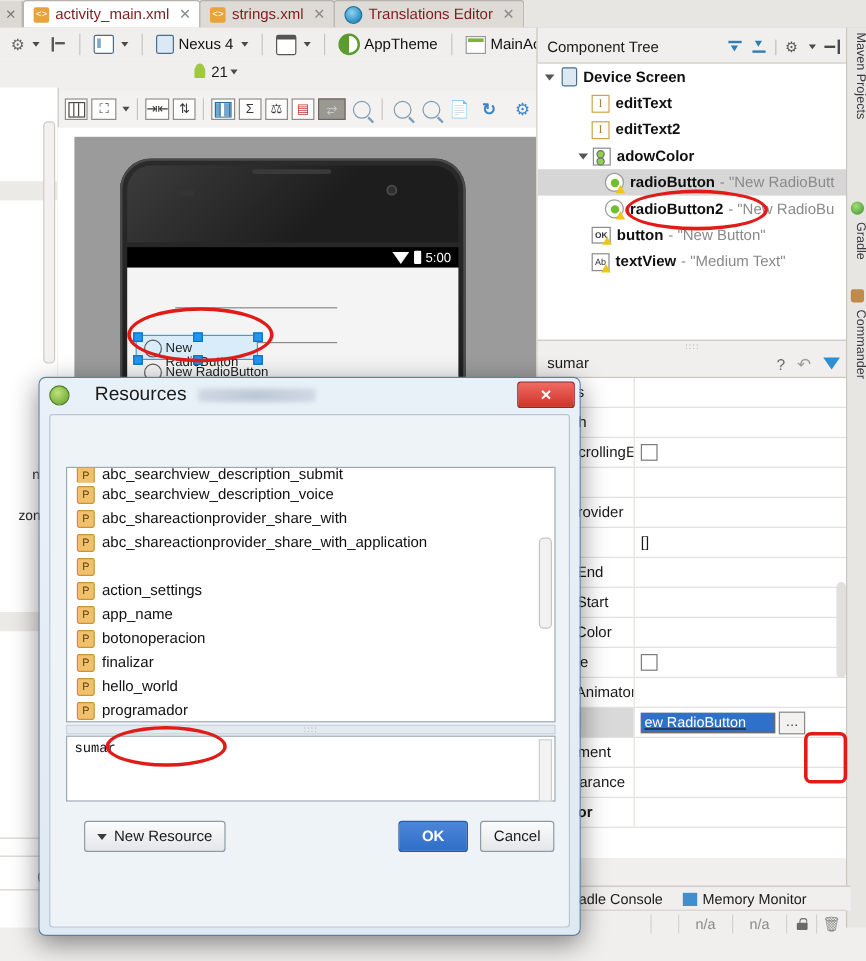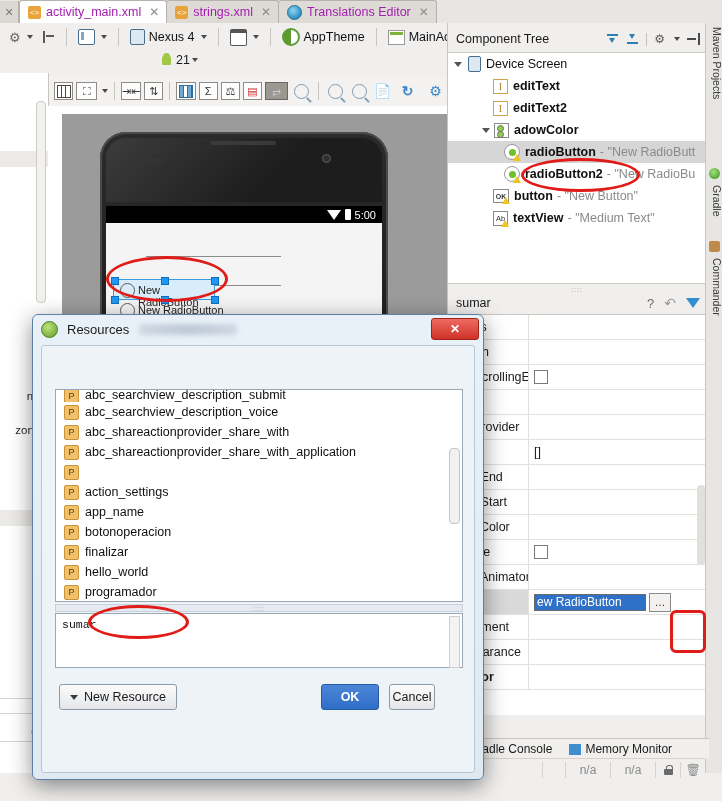--- a/index.html
+++ b/index.html
@@ -12,21 +12,21 @@
 
   
   #tabbar{left:0;top:0;width:722px;height:23px;background:#e8e6e3;
     border-bottom:1px solid #b5b2ad;display:flex;align-items:flex-end;}
   .tabstub{width:18px;height:22px;background:#dcd9d5;border-right:1px solid #b5b2ad;
     display:flex;align-items:center;justify-content:center;color:#777;font-size:11px;}
   .tab{height:22px;display:flex;align-items:center;gap:5px;padding:0 7px 0 8px;
     border:1px solid #b5b2ad;border-bottom:none;background:#dedbd7;
     border-top-left-radius:3px;border-top-right-radius:3px;margin-right:-1px;}
   .tab.active{background:#ffffff;}
-  .tab .lbl{font-size:12.5px;color:#a21caf;white-space:nowrap;}
+  .tab .lbl{font-size:12.5px;color:#7f1d1d;white-space:nowrap;}
   .tab .x{color:#8a8a8a;font-size:12px;margin-left:3px;}
   .ic-xml{width:13px;height:13px;background:#e8a33d;border-radius:2px;
     display:flex;align-items:center;justify-content:center;
     font-size:8px;color:#fff;font-family:"Liberation Mono",monospace;}
   .ic-globe{width:13px;height:13px;border-radius:50%;
     background:radial-gradient(circle at 40% 35%,#8fd3f0,#2f8fc4 70%);
     border:1px solid #1e6f9c;}
 
   
   #toolbar1{left:0;top:23px;width:722px;height:28px;background:#f0efee;
@@ -172,21 +172,21 @@
   #proptable{position:absolute;left:0;top:29px;width:258px;height:400px;background:#fff;
     border-top:1px solid #c9c5bf;overflow:hidden;}
   .prow{height:24px;display:flex;align-items:center;border-bottom:1px solid #e3e1de;font-size:12.5px;}
   .prow.sel{background:#d9d9d9;}
   .pname{width:78px;padding-left:2px;white-space:nowrap;overflow:hidden;color:#1a1a1a;}
   .pname.bold{font-weight:bold;}
   .pval{flex:1;border-left:1px solid #e3e1de;padding-left:5px;height:100%;
     display:flex;align-items:center;color:#1a1a1a;}
   .pcheck{width:12px;height:12px;border:1px solid #7a7a7a;background:#fff;}
   .texted{width:112px;height:17px;border:1px solid #6a6a6a;background:#2f70c8;
-    display:flex;align-items:center;padding-left:2px;box-sizing:border-box;}
+    display:flex;align-items:center;padding-left:2px;box-sizing:border-box;text-decoration:underline;}
   .texted span{color:#fff;font-size:12px;white-space:nowrap;}
   .ellipsisbtn{width:20px;height:17px;border:1px solid #8a8a8a;background:#f2f1ef;
     display:flex;align-items:center;justify-content:center;font-size:11px;color:#333;margin-left:3px;}
   #propscroll{position:absolute;right:1px;top:170px;width:8px;height:80px;background:#e2e0dd;border-radius:4px;}
 
   
   #vstrip{left:705px;top:23px;width:17px;height:750px;background:#e8e6e3;
     border-left:1px solid #c9c5bf;}
   .vlabel{position:absolute;left:0;width:17px;writing-mode:vertical-rl;
     font-size:10.5px;color:#3a3a3a;white-space:nowrap;text-align:left;padding-top:2px;box-sizing:border-box;}
@@ -209,21 +209,21 @@
     border:1.5px solid #6a6a6a;border-bottom:none;border-radius:3px 3px 0 0;}
 
   
   #dialog{left:32px;top:314px;width:452px;height:466px;
     background:linear-gradient(180deg,#e9f1f8,#dfe9f2);
     border:1px solid #5d7fa3;border-radius:6px;
     box-shadow:0 6px 22px rgba(0,0,0,.45);box-sizing:border-box;}
   #dlgtitle{position:absolute;left:0;top:0;width:450px;height:28px;display:flex;align-items:center;}
   #dlgtitle .appic{width:15px;height:15px;margin-left:8px;border-radius:50%;
     background:radial-gradient(circle at 40% 35%,#bfe37a,#5f9c2a);border:1px solid #4c7f22;}
-  #dlgtitle .t{margin-left:9px;font-size:13px;color:#1a1a1a;}
+  #dlgtitle .t{margin-left:21px;font-size:16px;color:#1a1a1a;}
   #dlgtitle .blur{margin-left:10px;width:98px;height:11px;
     background:linear-gradient(90deg,#cfd8e2,#bcc8d6,#cfd8e2);filter:blur(2.4px);border-radius:2px;}
   #closebtn{position:absolute;right:4px;top:3px;width:46px;height:20px;border-radius:3px;
     background:linear-gradient(180deg,#ef6b62,#cf3227);border:1px solid #9e2218;
     display:flex;align-items:center;justify-content:center;color:#fff;font-size:12px;font-weight:bold;}
   #dlgbody{position:absolute;left:8px;top:30px;width:434px;height:428px;
     background:#eef3f8;border:1px solid #b9c6d4;border-radius:3px;box-sizing:border-box;}
   #tabs{position:absolute;left:13px;top:23px;display:flex;align-items:flex-end;}
   .dtab{height:20px;padding:0 9px;border:1px solid #9aa8b6;border-bottom:none;
     background:#e3e9ef;display:flex;align-items:center;font-size:12.5px;
@@ -237,21 +237,21 @@
     display:flex;align-items:center;justify-content:center;font-size:9px;color:#5a3f12;flex:0 0 auto;}
   #listscroll{position:absolute;right:2px;top:58px;width:9px;height:74px;background:#f1f1f1;
     border:1px solid #c4c4c4;border-radius:4px;}
   #dlgsplit{position:absolute;left:13px;top:258px;width:408px;height:8px;
     background:#e5eaf0;border:1px solid #c7d2dd;display:flex;align-items:center;
     justify-content:center;color:#98a3ae;font-size:7px;letter-spacing:1px;box-sizing:border-box;}
   #preview{position:absolute;left:13px;top:267px;width:408px;height:55px;
     background:#fff;border:1px solid #9aa8b6;box-sizing:border-box;padding:4px 6px;
     font-family:"Liberation Mono",monospace;font-size:11.5px;color:#101010;}
   #prevscroll{position:absolute;right:2px;top:2px;width:9px;height:50px;background:#f3f3f3;border:1px solid #cfcfcf;}
-  #dlgbuttons{position:absolute;left:17px;top:338px;width:408px;height:30px;}
+  #dlgbuttons{position:absolute;left:28px;top:338px;width:408px;height:30px;}
   .dlgbtn{position:absolute;height:26px;border:1px solid #8d9aa7;border-radius:3px;
     background:linear-gradient(180deg,#fbfbfb,#e4e6e9);display:flex;align-items:center;
     justify-content:center;gap:6px;font-size:12.5px;color:#1a1a1a;box-sizing:border-box;}
   .dlgbtn.primary{background:linear-gradient(180deg,#4d86d8,#2f6ec8);
     border-color:#255ba6;color:#fff;font-weight:bold;}
   .smcaret{width:0;height:0;border-left:4px solid transparent;border-right:4px solid transparent;
     border-top:5px solid #3a3a3a;}
 
   
   .redoval{position:absolute;border:3px solid #e01b18;border-radius:50%;
@@ -452,21 +452,21 @@
       <span style="font-size:12px;color:#5a5a5a">⚙</span>
       <span class="caret"></span>
       <span class="hideic"></span>
     </span>
   </div>
 
   <div id="cttree">
     <div class="trow" style="padding-left:6px">
       <span class="tw open"></span>
       <span class="ticon ti-screen" style="margin:0 5px 0 6px"></span>
-      <span class="tname" style="font-weight:normal">Device Screen</span>
+      <span class="tname" style="font-weight:bold">Device Screen</span>
     </div>
     <div class="trow" style="padding-left:45px">
       <span class="ticon ti-edit" style="margin-right:5px">I</span>
       <span class="tname">editText</span>
     </div>
     <div class="trow" style="padding-left:45px">
       <span class="ticon ti-edit" style="margin-right:5px">I</span>
       <span class="tname">editText2</span>
     </div>
     <div class="trow" style="padding-left:34px">
@@ -693,21 +693,21 @@
     </div>
 
     <div id="dlgbuttons">
       <div class="dlgbtn" style="left:0;width:118px">
         <span class="smcaret"></span>
         <span>New Resource</span>
       </div>
       <div class="dlgbtn primary" style="left:262px;width:58px">
         <span>OK</span>
       </div>
-      <div class="dlgbtn" style="left:330px;width:46px">
+      <div class="dlgbtn" style="left:330px;width:62px">
         <span>Cancel</span>
       </div>
     </div>
   </div>
 </div>
 
 <div class="redoval" style="left:106px;top:256px;width:116px;height:40px"></div>
 <div class="redoval" style="left:521px;top:158px;width:113px;height:28px"></div>
 <div class="redoval" style="left:88px;top:605px;width:95px;height:28px"></div>
 <div class="redrect" style="left:670px;top:610px;width:30px;height:37px"></div>

